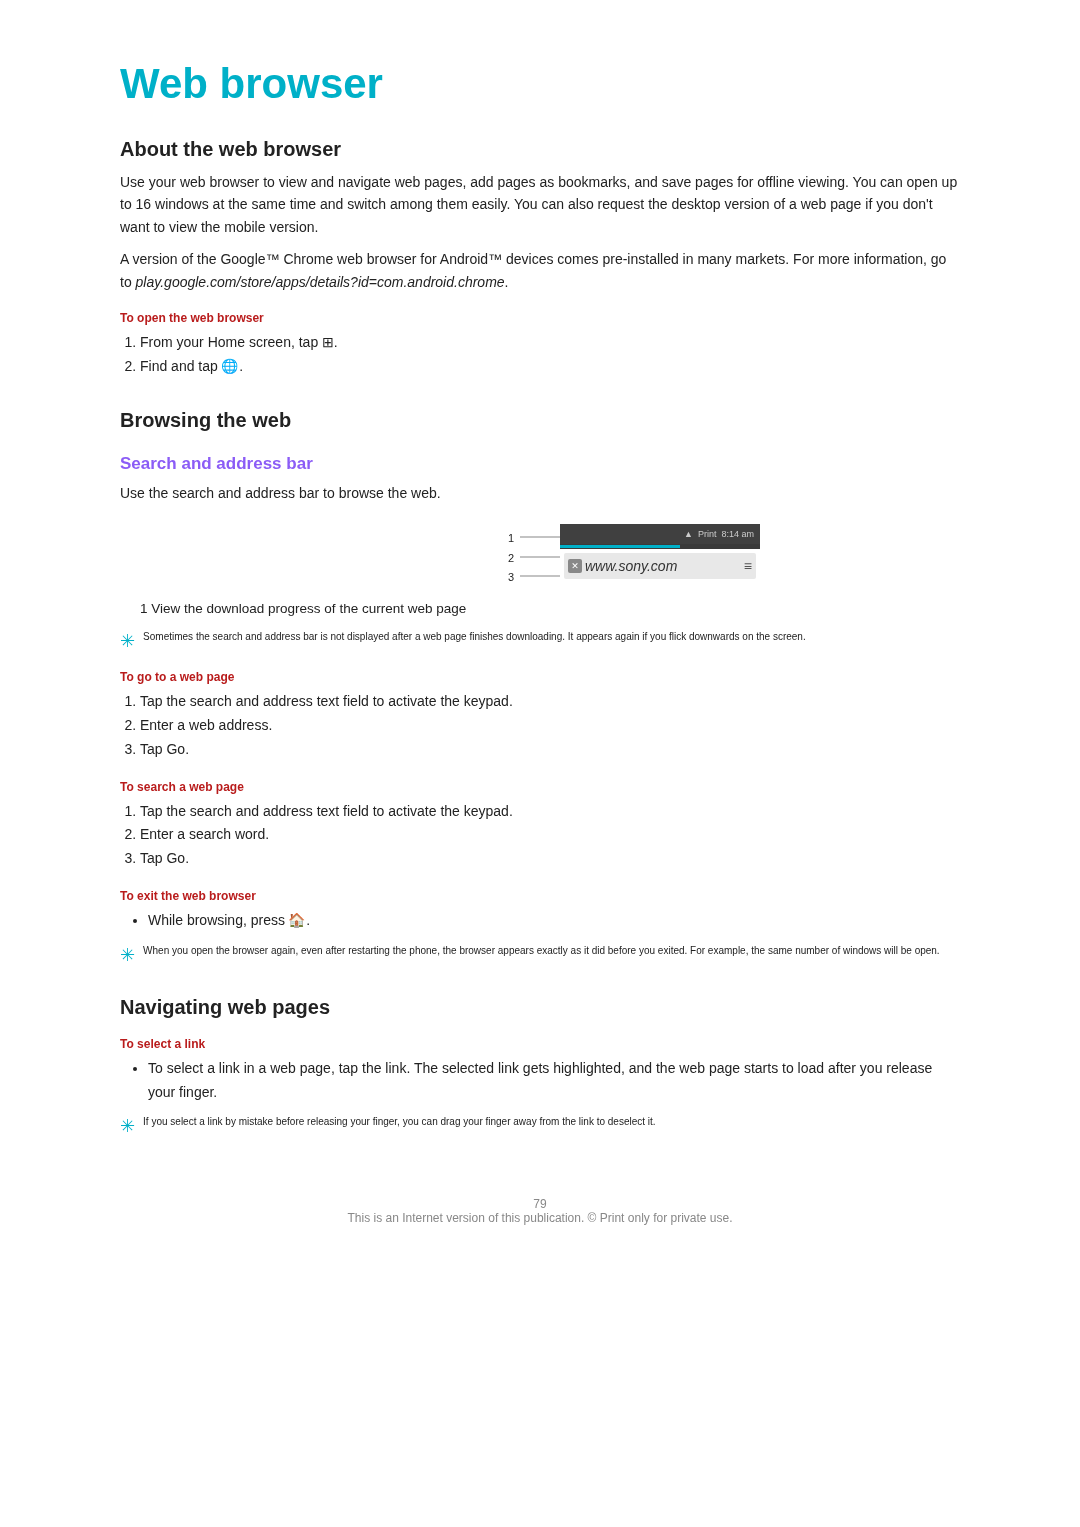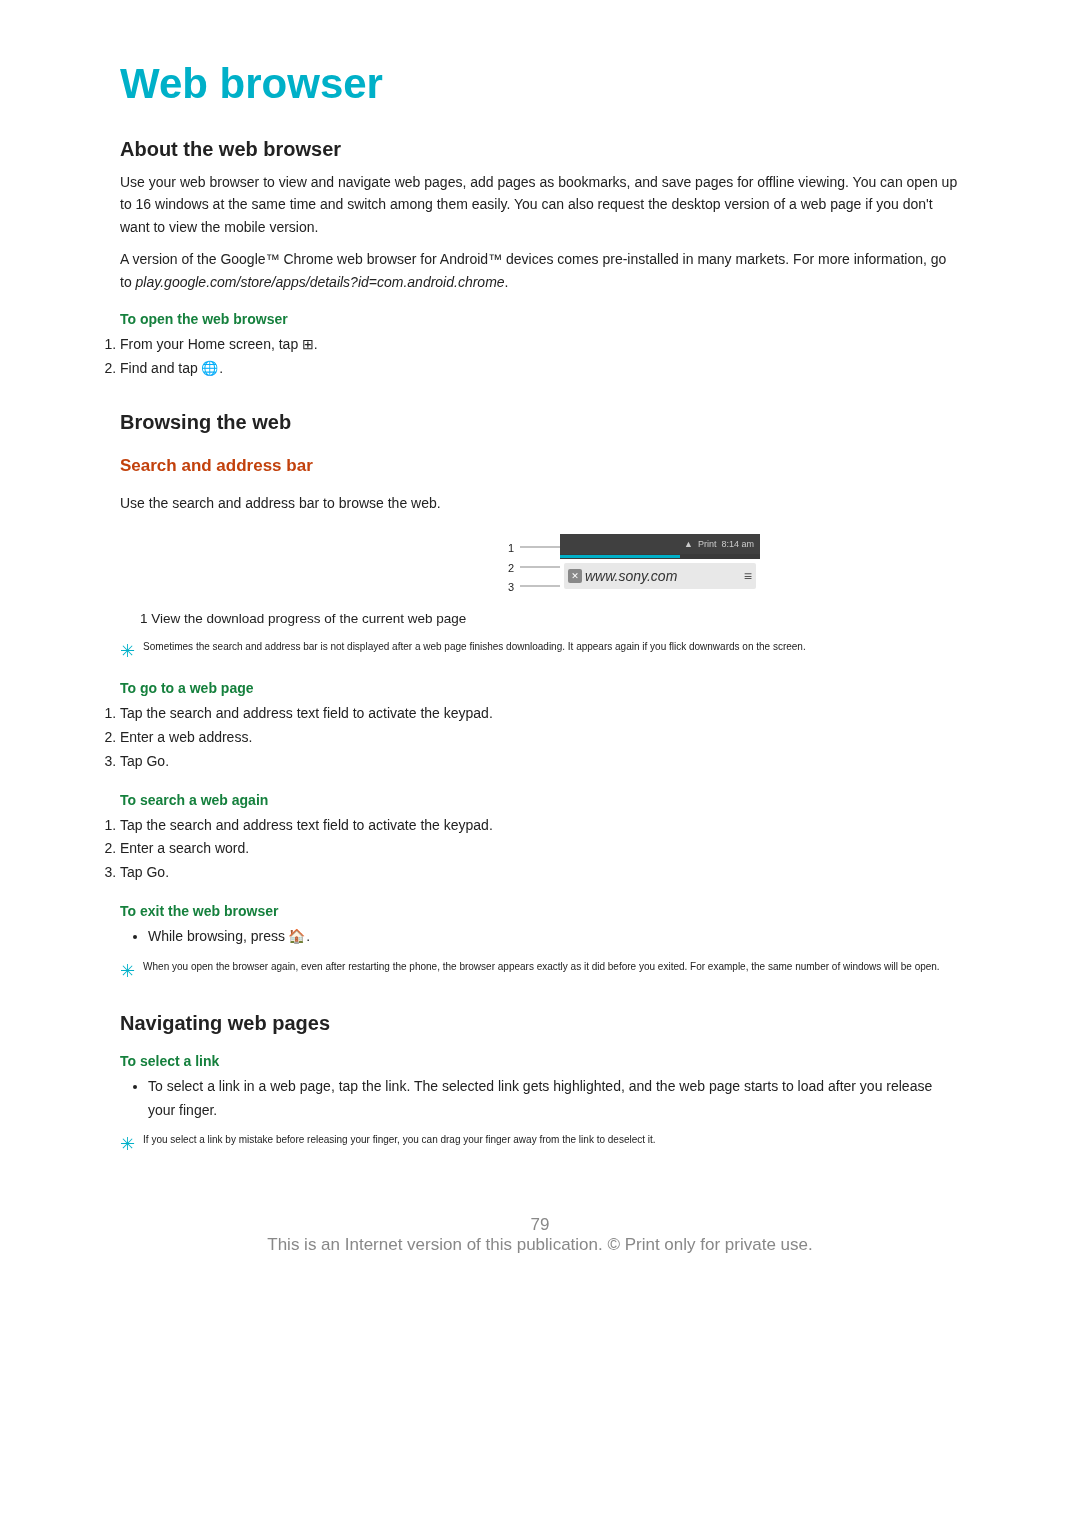--- a/index.html
+++ b/index.html
@@ -25,45 +25,46 @@
       font-size: 20px;
       font-weight: bold;
       color: #222;
       margin-bottom: 10px;
       margin-top: 30px;
     }
 
     h3 {
       font-size: 17px;
       font-weight: bold;
-      color: #c2410c;
-      margin-bottom: 16px;
+      color: #8b5cf6;
+      margin-bottom: 8px;
       margin-top: 22px;
     }
 
     .section-heading-cyan {
-      color: #15803d;
-      font-size: 14px;
+      color: #b91c1c;
+      font-size: 12px;
       font-weight: bold;
       margin-top: 18px;
       margin-bottom: 6px;
     }
 
     p {
       font-size: 14px;
       line-height: 1.6;
       margin-bottom: 10px;
       color: #222;
     }
 
     .italic-link {
       font-style: italic;
     }
 
     ol {
+      margin-left: 20px;
       margin-bottom: 8px;
     }
 
     ol li {
       font-size: 14px;
       line-height: 1.7;
       color: #222;
     }
 
     ul.bullet-list {
@@ -106,21 +107,21 @@
     .annotation-item {
       display: flex;
       gap: 10px;
       margin-bottom: 8px;
       font-size: 13.5px;
       line-height: 1.5;
     }
 
     .page-footer {
       text-align: center;
-      font-size: 17px;
+      font-size: 12px;
       color: #888;
       margin-top: 60px;
     }
 
     .brow-topbar {
       background: #404040;
       height: 20px;
       display: flex;
       align-items: center;
       justify-content: flex-end;
@@ -250,21 +251,21 @@
   <span class="tip-text">Sometimes the search and address bar is not displayed after a web page finishes downloading. It appears again if you flick downwards on the screen.</span>
 </div>
 
 <div class="section-heading-cyan">To go to a web page</div>
 <ol>
   <li>Tap the search and address text field to activate the keypad.</li>
   <li>Enter a web address.</li>
   <li>Tap Go.</li>
 </ol>
 
-<div class="section-heading-cyan">To search a web again</div>
+<div class="section-heading-cyan">To search a web page</div>
 <ol>
   <li>Tap the search and address text field to activate the keypad.</li>
   <li>Enter a search word.</li>
   <li>Tap Go.</li>
 </ol>
 
 <div class="section-heading-cyan">To exit the web browser</div>
 <ul class="bullet-list">
   <li>While browsing, press 🏠.</li>
 </ul>

